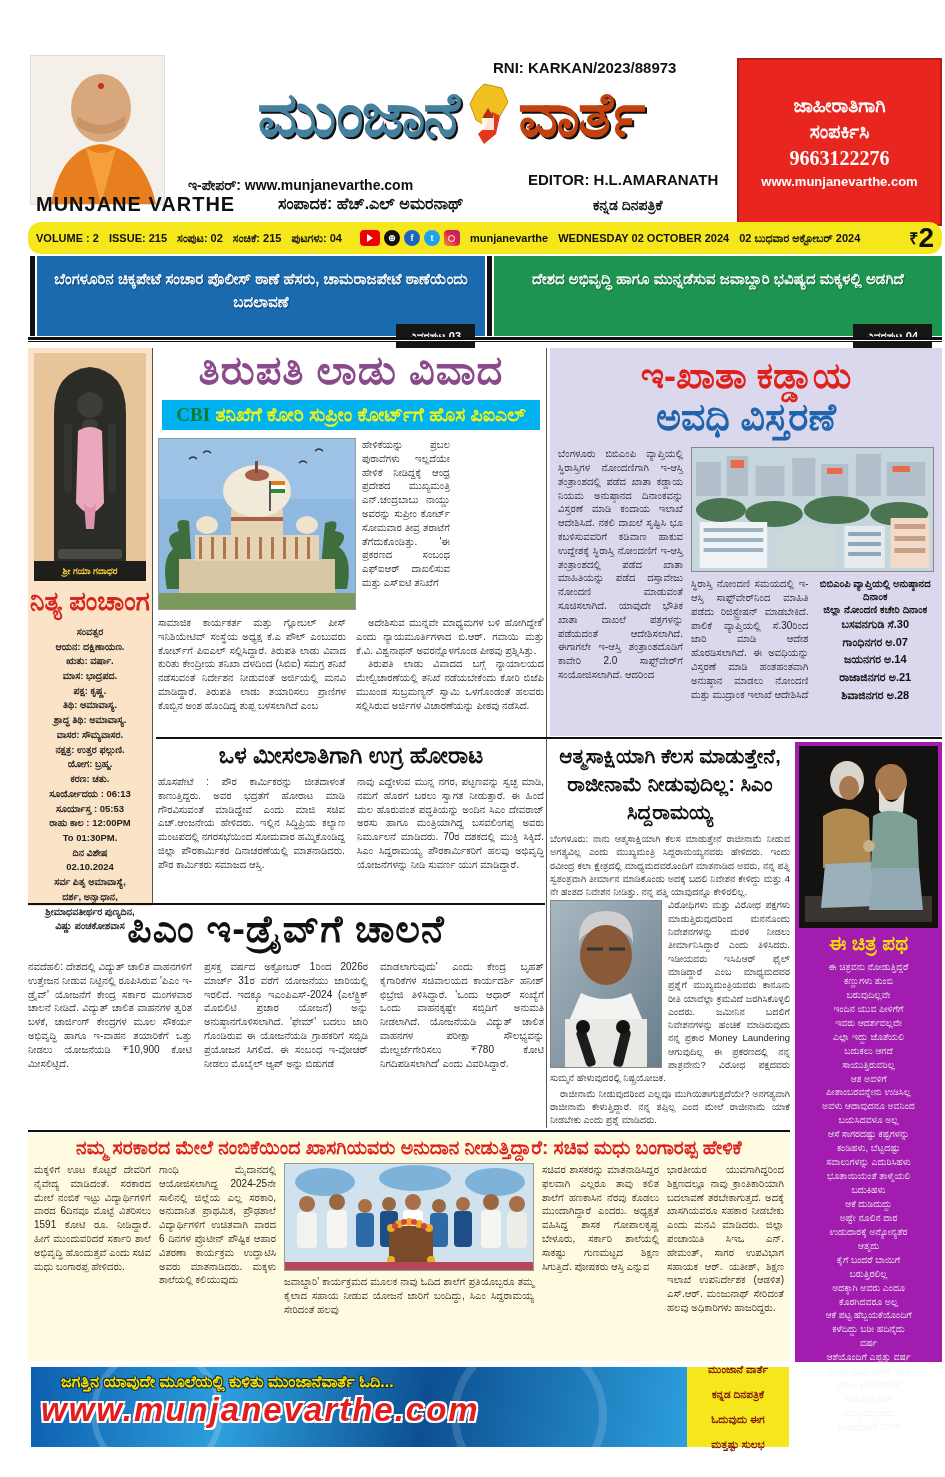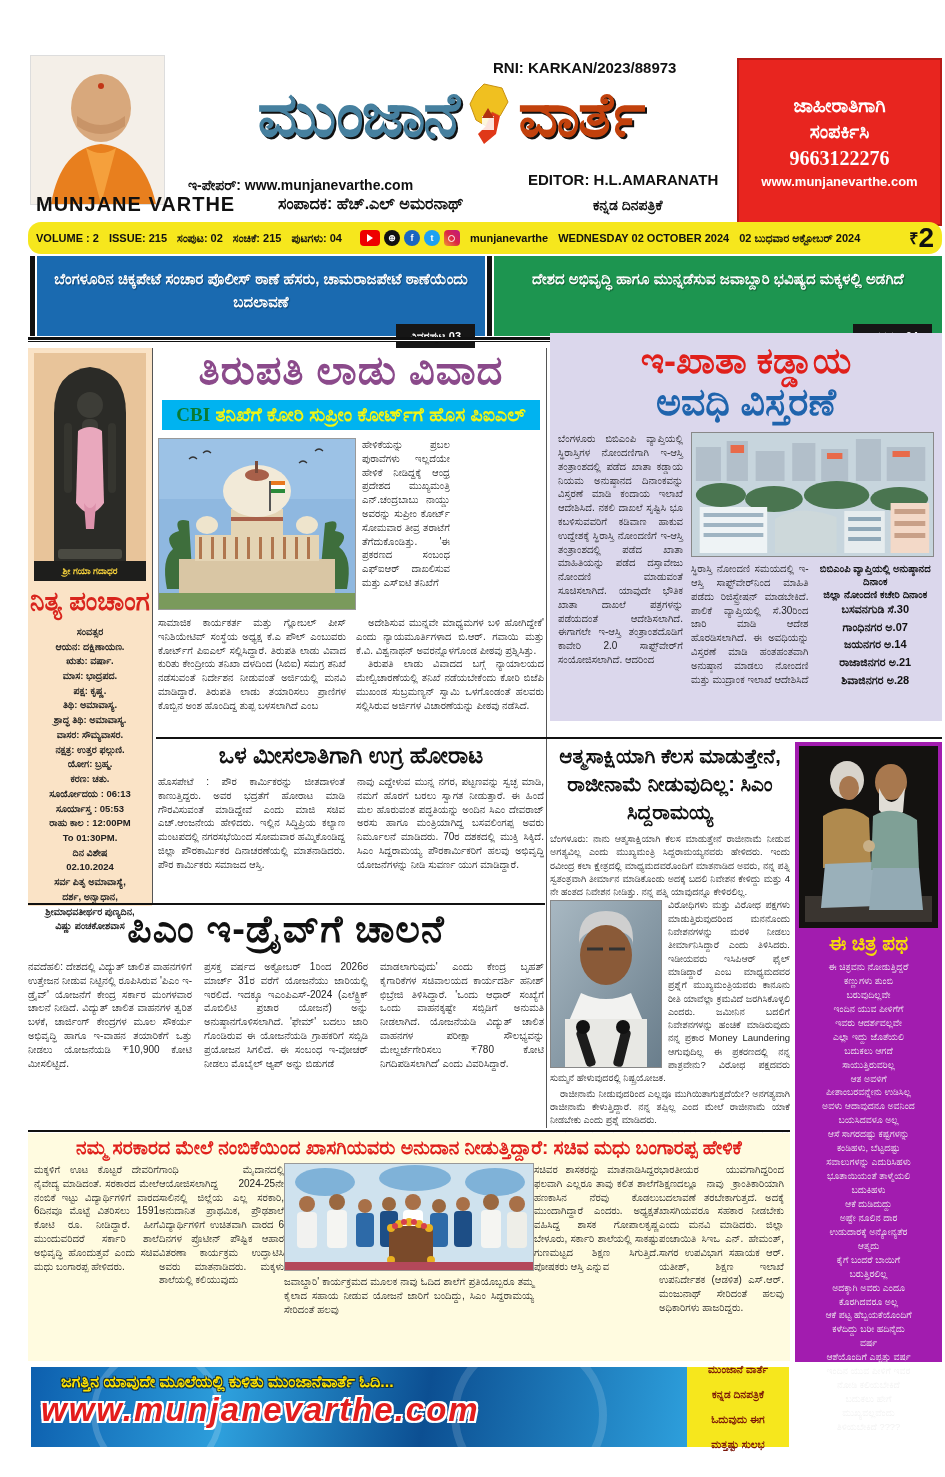--- a/index.html
+++ b/index.html
@@ -72,21 +72,21 @@
   .tiru-sub .cbi { color:#0a7a33; font-family:"Liberation Serif", serif; }
   .tiru-sub .rest { color:#f2f513; }
   .body-txt { font-size:10px; line-height:1.38; color:#1c1c1c; text-align:justify; }
   .tiru-mid { display:flex; gap:6px; }
   .tiru-col { width:88px; flex:none; }
   .tiru-img { width:198px; height:172px; flex:none; border:1px solid #999; }
   .tiru-bottom { margin-top:6px; column-count:2; column-gap:10px; }
   .tiru-bottom p + p { text-indent:12px; }
 
   
-  .ekhata { top:333px; left:550px; width:392px; height:388px; background:#dbd7ec; padding:8px 8px 6px; }
+  .ekhata { top:348px; left:550px; width:392px; height:388px; background:#dbd7ec; padding:8px 8px 6px; }
   .ek-h1 { text-align:center; font-size:36px; font-weight:bold; color:#e0201b; line-height:1.1; }
   .ek-h2 { text-align:center; font-size:38px; font-weight:bold; color:#1f64ad; line-height:1.15; }
   .ek-body { display:flex; gap:8px; margin-top:8px; }
   .ek-left { width:125px; flex:none; }
   .ek-right { flex:1; }
   .ek-city { width:100%; height:125px; border:1px solid #888; }
   .ek-cols { display:flex; gap:8px; margin-top:5px; }
   .ek-col { flex:1; }
   .ek-dates { text-align:center; }
   .ek-dates-h { font-size:10px; font-weight:bold; line-height:1.3; color:#111; }
@@ -113,21 +113,21 @@
   
   .poem { top:742px; left:795px; width:147px; height:620px; background:#a21caf; color:#fff; }
   .couple { width:139px; height:182px; margin:4px auto 0; display:block; }
   .poem-title { text-align:center; color:#f5d90a; font-size:20px; font-weight:bold; margin:4px 0 6px; }
   .poem-line { text-align:center; font-size:9.3px; line-height:1.5; color:#f2f2f2; }
   .poem-sign { text-align:center; font-size:9.5px; font-weight:bold; color:#fff; margin-top:4px; }
 
   
   .madhu { top:1133px; left:28px; width:762px; height:228px; background:#fffbe0; padding:4px 6px; }
   .madhu-head { text-align:center; color:#e0201b; font-size:19px; font-weight:bold; margin-bottom:4px; }
-  .madhu-cols { display:flex; gap:0; }
+  .madhu-cols { display:flex; gap:8px; }
   .madhu-col { flex:1; }
   .madhu-mid { flex:none; width:250px; }
   .madhu-photo { width:250px; height:108px; border:1px solid #999; }
   .madhu-sub { display:flex; gap:8px; margin-top:4px; }
   .madhu-sub .body-txt { flex:1; }
 
   
   .banner { top:1367px; left:31px; width:758px; height:80px; display:flex; }
   .banner-main { position:relative; flex:1; background:linear-gradient(100deg,#0d5fae 0%, #2d9fdc 30%, #0c4f92 60%, #2d9fdc 100%); overflow:hidden; padding:6px 10px; }
   .banner-main::before { content:""; position:absolute; left:60px; top:-20px; width:120px; height:120px; border:6px solid rgba(255,255,255,.18); border-radius:50%; }

